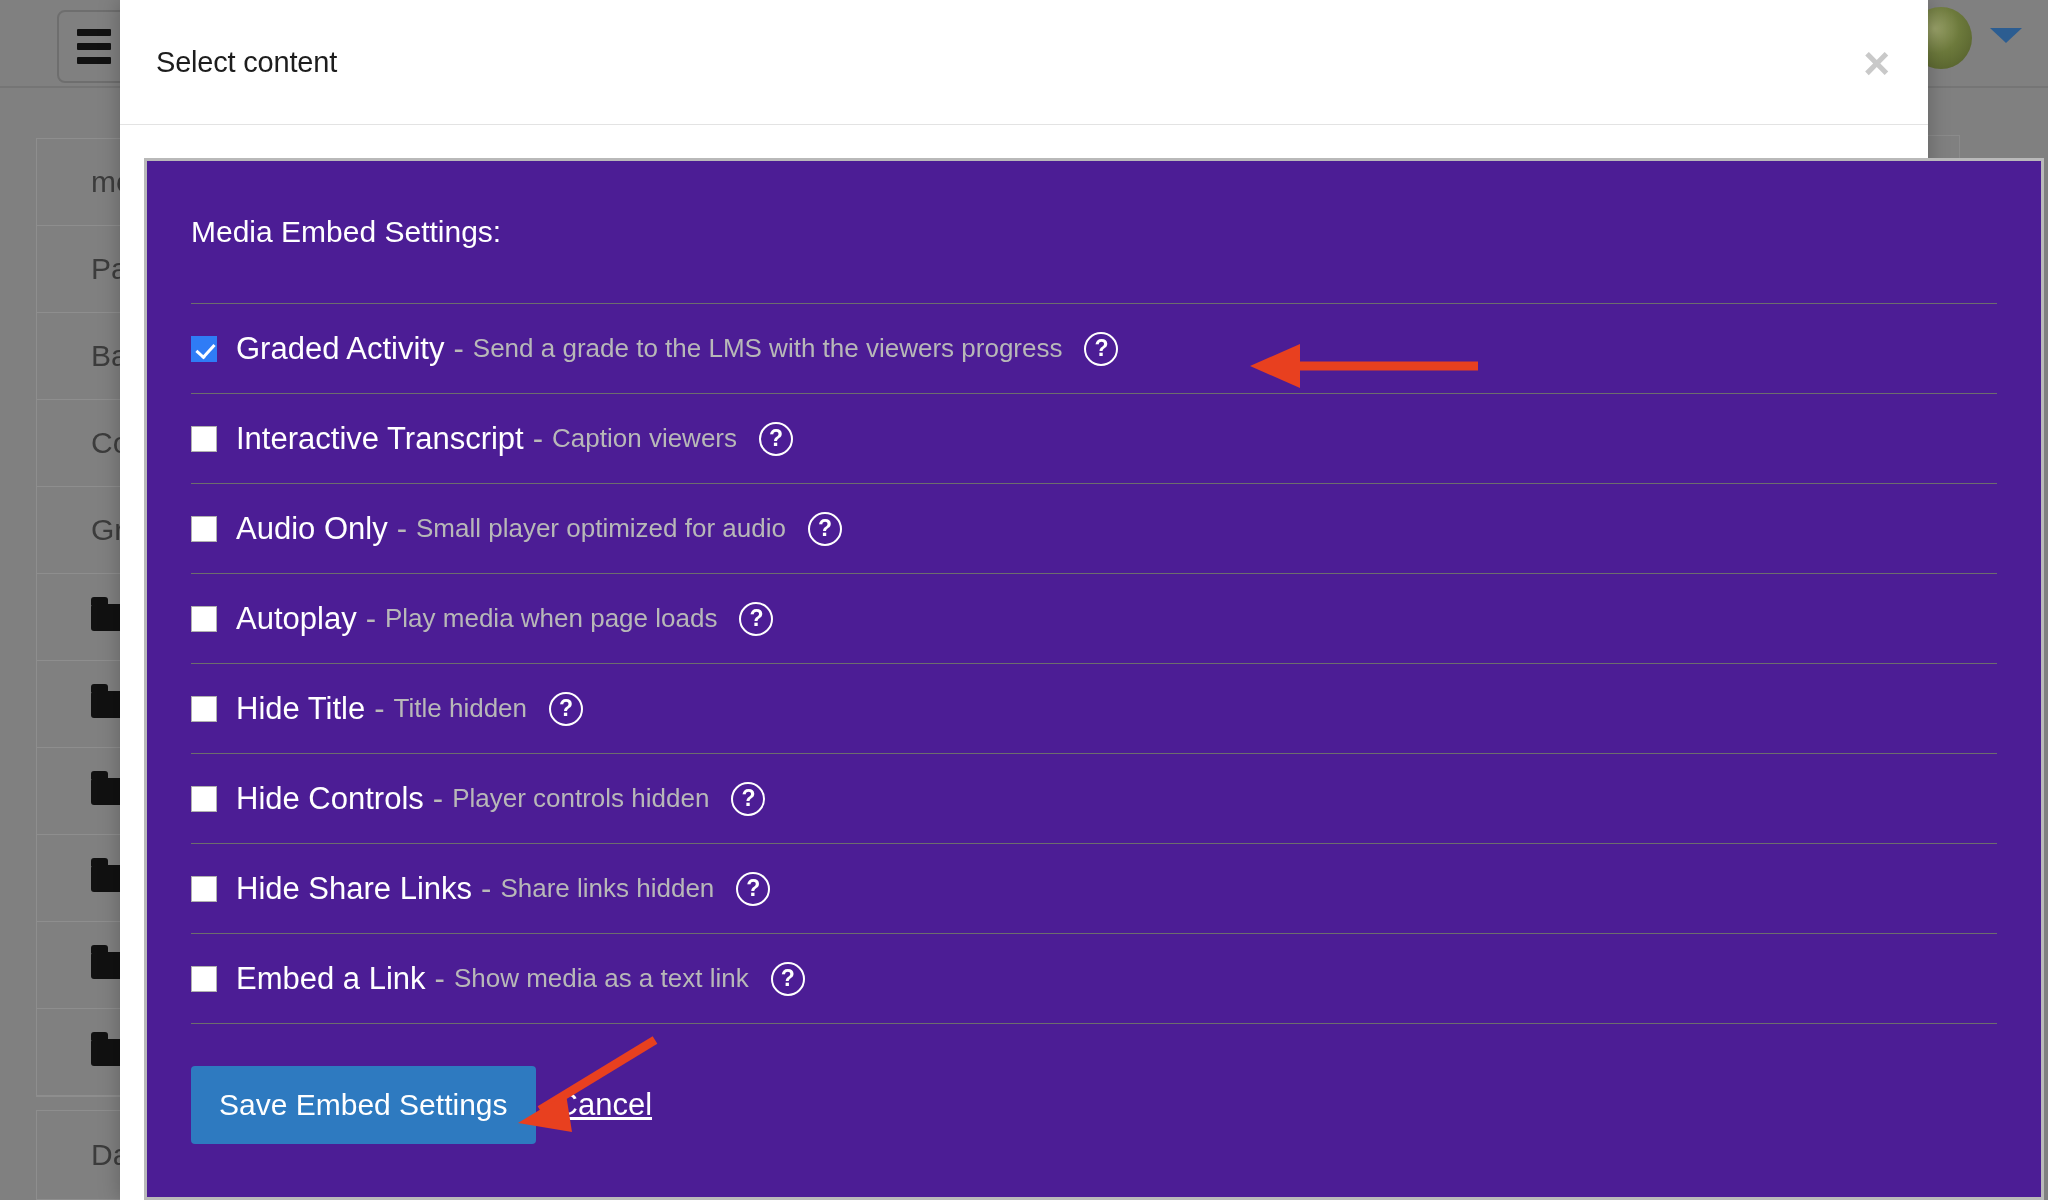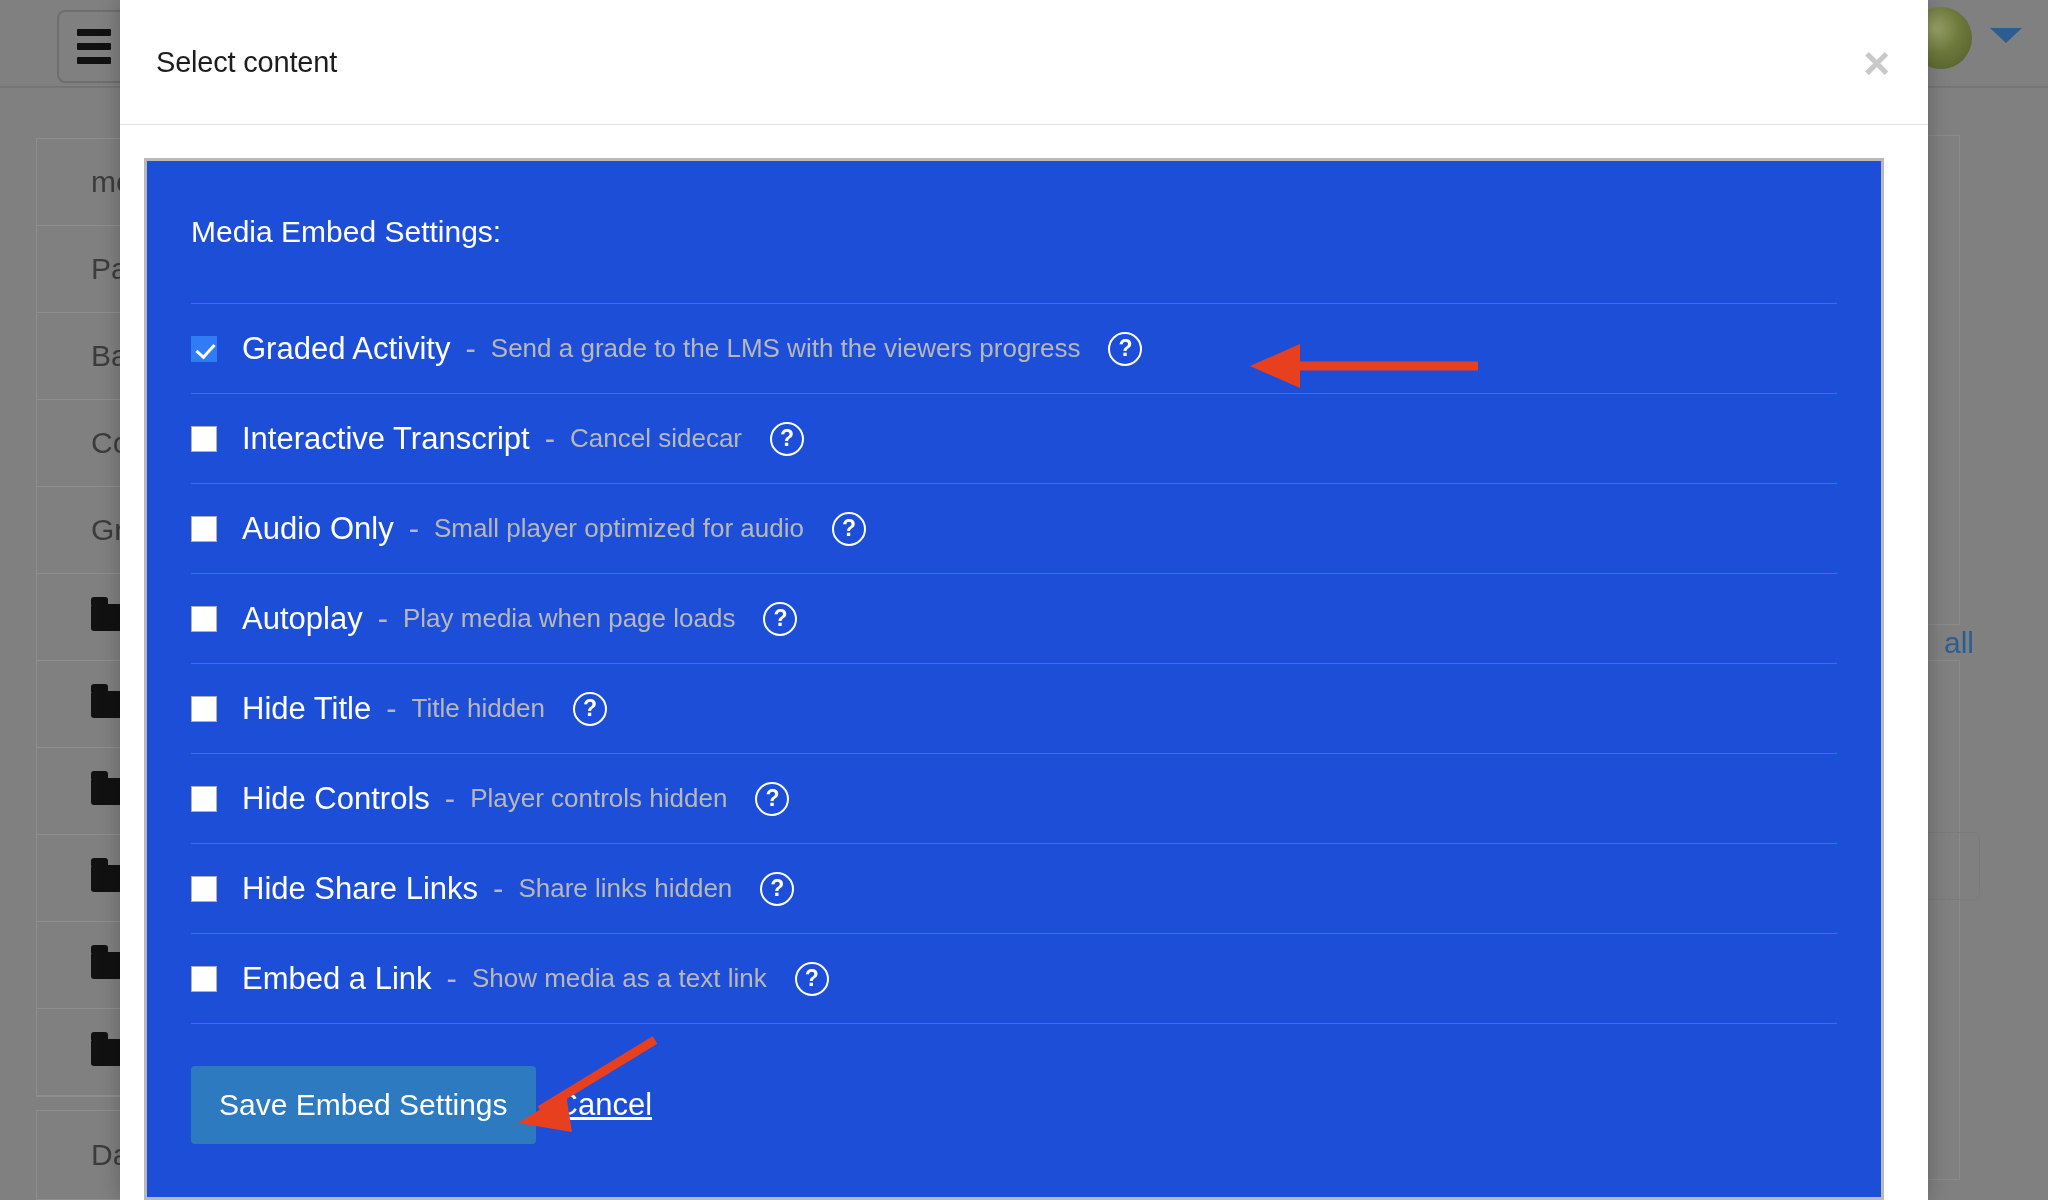--- a/index.html
+++ b/index.html
@@ -118,37 +118,37 @@
     position: absolute; right: 38px; top: 40px;
     font-size: 46px; line-height: 1; color: #c9c9c9;
     font-weight: bold; cursor: pointer; background: none; border: none;
     font-family: "Liberation Sans", sans-serif;
   }
 
   
   #dark-panel {
     position: absolute;
     left: 24px; top: 158px;
-    width: 1740px; height: 1042px;
-    background: #1d4ed8;
+    width: 1900px; height: 1042px;
+    background: #4c1d95;
     border: 3px solid #b9b9b9;
     overflow: hidden;
   }
   #panel-inner { padding: 54px 44px 0 44px; }
 
   #panel-heading {
     font-size: 30px; color: #ffffff; font-weight: normal;
     margin-bottom: 54px;
   }
 
   .opt-row {
     border-top: 1px solid #6d6d6d;
     height: 90px;
     display: flex; align-items: center;
-    gap: 6px;
+    gap: 0;
   }
   .opt-row:last-of-type { border-bottom: 1px solid #6d6d6d; }
 
   .cb {
     width: 26px; height: 26px;
     flex: 0 0 26px;
     background: #ffffff;
     border: 1px solid #b0b0b0;
     margin-right: 19px;
     position: relative;
@@ -298,21 +298,21 @@
         <span class="opt-label">Graded Activity</span>
         <span class="opt-dash">-</span>
         <span class="opt-desc">Send a grade to the LMS with the viewers progress</span>
         <span class="help-icon">?</span>
       </div>
 
       <div class="opt-row">
         <span class="cb"></span>
         <span class="opt-label">Interactive Transcript</span>
         <span class="opt-dash">-</span>
-        <span class="opt-desc">Cancel sidecar</span>
+        <span class="opt-desc">Caption viewers</span>
         <span class="help-icon">?</span>
       </div>
 
       <div class="opt-row">
         <span class="cb"></span>
         <span class="opt-label">Audio Only</span>
         <span class="opt-dash">-</span>
         <span class="opt-desc">Small player optimized for audio</span>
         <span class="help-icon">?</span>
       </div>

